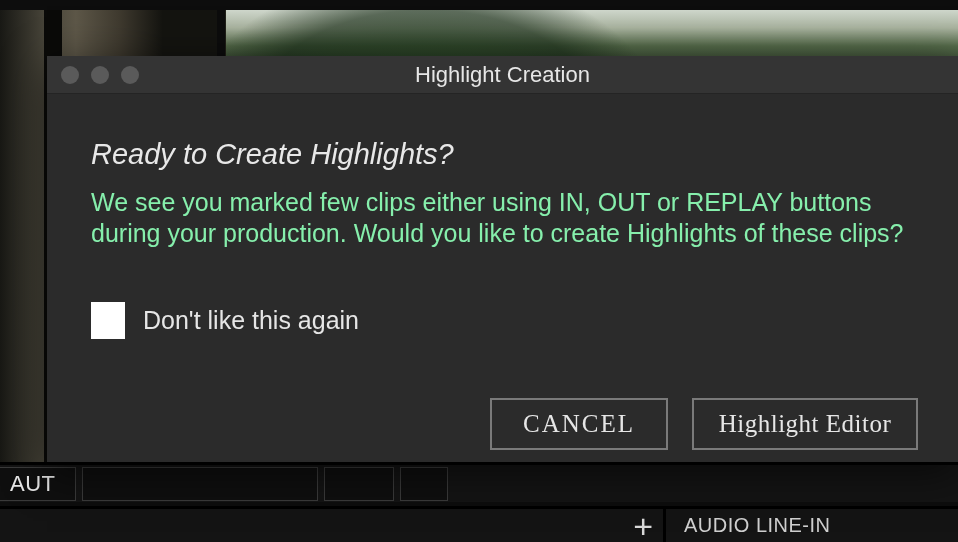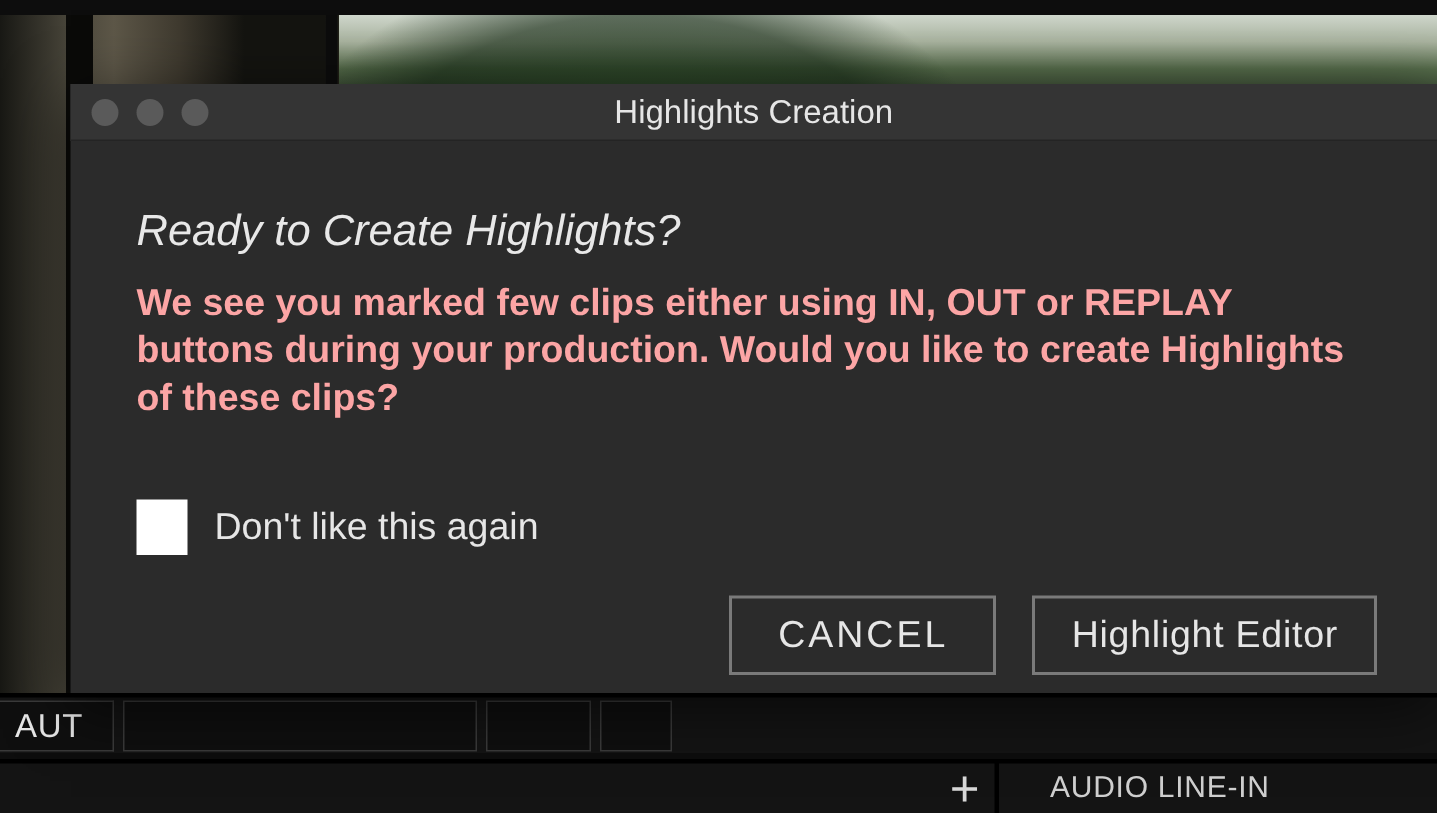--- a/index.html
+++ b/index.html
@@ -104,21 +104,21 @@
     color: #d8d8d8;
     font-size: 34px;
     font-weight: 300;
     line-height: 32px;
   }
   .bottom-bar2 .audio {
     flex: 1;
     height: 36px;
     display: flex;
     align-items: center;
-    padding-left: 34px;
+    padding-left: 18px;
     color: #cfcfcf;
     font-size: 20px;
     letter-spacing: 0.5px;
   }
 
   
   .dialog {
     position: absolute;
     left: 47px;
     top: 56px;
@@ -159,24 +159,24 @@
     padding: 44px 46px 0 44px;
   }
   .dialog-heading {
     color: #e8e8e8;
     font-size: 29px;
     font-weight: 500;
     margin-bottom: 16px;
     font-style: italic;
   }
   .dialog-text {
-    color: #fca5a5;
+    color: #86efac;
     font-size: 25px;
     line-height: 1.25;
-    font-weight: 700;
+    font-weight: 400;
     max-width: 830px;
   }
   .checkbox-row {
     margin-top: 52px;
     display: flex;
     align-items: center;
     gap: 18px;
   }
   .checkbox {
     width: 34px;
@@ -195,21 +195,21 @@
     bottom: 12px;
     display: flex;
     gap: 24px;
   }
   .btn {
     border: 2px solid #7a7a7a;
     background: transparent;
     color: #e6e6e6;
     padding: 10px 24px;
     font-size: 25px;
-    font-family: Liberation Sans, sans-serif;
+    font-family: Liberation Serif, serif;
     cursor: pointer;
     letter-spacing: 0.5px;
     min-height: 52px;
   }
   .btn.cancel { min-width: 178px; letter-spacing: 2px; }
   .btn.editor { min-width: 226px; }
 </style>
 </head>
 <body>
 
@@ -238,21 +238,21 @@
   </div>
 </div>
 
 <div class="dialog">
   <div class="titlebar">
     <div class="traffic">
       <span></span>
       <span></span>
       <span></span>
     </div>
-    <div class="titlebar-title">Highlights Creation</div>
+    <div class="titlebar-title">Highlight Creation</div>
   </div>
 
   <div class="dialog-body">
     <div class="dialog-heading">Ready to Create Highlights?</div>
     <div class="dialog-text">We see you marked few clips either using IN, OUT or REPLAY buttons during your production. Would you like to create Highlights of these clips?</div>
 
     <div class="checkbox-row">
       <span class="checkbox"></span>
       <span class="checkbox-label">Don't like this again</span>
     </div>

